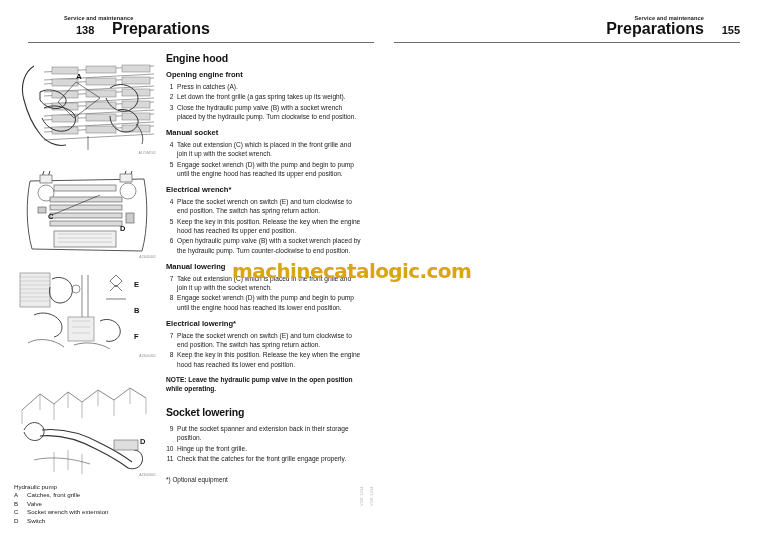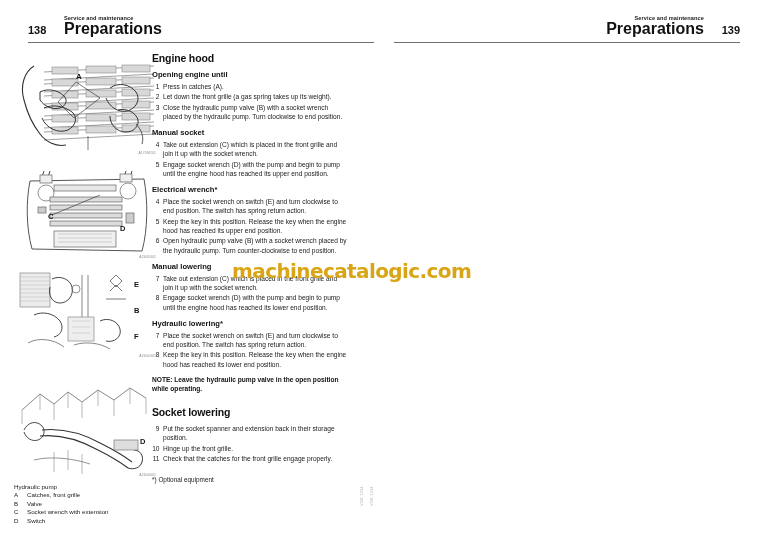--- a/index.html
+++ b/index.html
@@ -25,37 +25,37 @@
     letter-spacing: .1px; line-height: 8px;
   }
   .hdr-row { display: flex; align-items: baseline; line-height: 13px; }
   .hdr-right .hdr-row { justify-content: flex-end; }
   .hdr-num {
     font-size: 11px; font-weight: bold; color: #111;
   }
   .hdr-title {
     font-size: 16px; font-weight: bold; color: #111;
   }
-  .hdr-left .hdr-num { width: 36px; }
+  .hdr-left .hdr-num { width: 36px; margin-left: 48px; }
   .hdr-left .hdr-title { }
   .hdr-left .hdr-sub { padding-left: 36px; }
   .hdr-right .hdr-num { width: 36px; text-align: right; }
   .hdr-right .hdr-sub { padding-right: 36px; }
   .hdr-rule {
     position: absolute; height: 1.2px; background: #6e6e72; top: 42px;
   }
   .rule-left  { left: 28px;  right: 10px; }
   .rule-right { left: 10px;  right: 28px; }
 
   
   .figcol { position: absolute; top: 52px; width: 145px; }
   .figcol-left  { left: 14px; }
 
   .txtcol { position: absolute; top: 52px; width: 196px; }
-  .txtcol-left  { left: 152px; }
+  .txtcol-left  { left: 166px; }
 
   
   h2.sec {
     font-size: 10.5px; font-weight: bold; color: #111;
     margin: 0 0 5px 0; line-height: 13px; letter-spacing: -.15px;
   }
   h2.sec.gap { margin-top: 13px; }
   h3.sub {
     font-size: 7.6px; font-weight: bold; color: #111;
     margin: 7px 0 2px 0; line-height: 10px;
@@ -259,21 +259,21 @@
         </div>
         <div class="figcap">
           <span class="k">D</span>
           <span>Switch</span>
         </div>
       </div>
     </div>
 
     <div class="txtcol txtcol-left">
       <h2 class="sec">Engine hood</h2>
-      <h3 class="sub first">Opening engine until</h3>
+      <h3 class="sub first">Opening engine front</h3>
       <div class="steps">
         <div class="step">
           <span class="n">1</span>
           <span class="t">Press in catches (A).</span>
         </div>
         <div class="step">
           <span class="n">2</span>
           <span class="t">Let down the front grille (a gas spring takes up its weight).</span>
         </div>
         <div class="step">
@@ -318,21 +318,21 @@
         <div class="step">
           <span class="n">7</span>
           <span class="t">Take out extension (C) which is placed in the front grille and join it up with the socket wrench.</span>
         </div>
         <div class="step">
           <span class="n">8</span>
           <span class="t">Engage socket wrench (D) with the pump and begin to pump until the engine hood has reached its lower end position.</span>
         </div>
       </div>
 
-      <h3 class="sub">Hydraulic lowering*</h3>
+      <h3 class="sub">Electrical lowering*</h3>
       <div class="steps">
         <div class="step">
           <span class="n">7</span>
           <span class="t">Place the socket wrench on switch (E) and turn clockwise to end position. The switch has spring return action.</span>
         </div>
         <div class="step">
           <span class="n">8</span>
           <span class="t">Keep the key in this position. Release the key when the engine hood has reached its lower end position.</span>
         </div>
       </div>
@@ -358,21 +358,21 @@
       <div class="footnote">*) Optional equipment</div>
     </div>
   </div>
 
   <div class="page-half page-right">
 
     <div class="hdr hdr-right">
       <div class="hdr-sub">Service and maintenance</div>
       <div class="hdr-row">
         <span class="hdr-title">Preparations</span>
-        <span class="hdr-num">139</span>
+        <span class="hdr-num">155</span>
       </div>
     </div>
     <div class="hdr-rule rule-right"></div>
 
   </div>
 
   <div class="spine" style="left:360px; top:486px;">VOE 1234</div>
   <div class="spine" style="left:370px; top:486px;">VOE 1234</div>
 
   <div class="wm">machinecatalogic.com</div>

